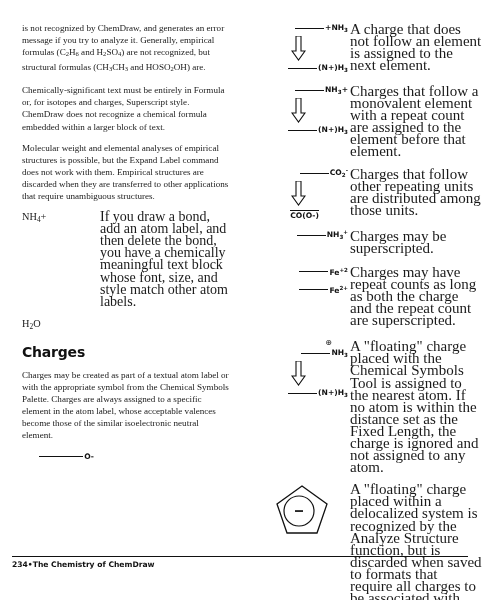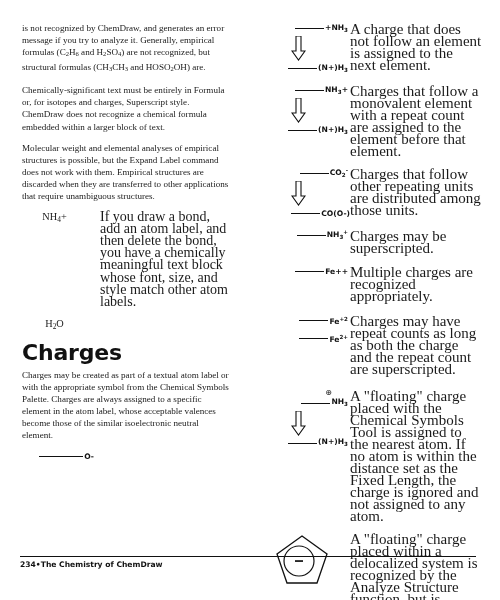--- a/index.html
+++ b/index.html
@@ -50,36 +50,36 @@
   
   .deflist { margin: 0; }
   .defrow {
     display: flex;
     align-items: flex-start;
     margin-bottom: 10px;
   }
   .defterm {
     width: 78px;
     flex: 0 0 78px;
-    text-align: center;
+    text-align: left;
     padding-right: 13px;
     box-sizing: border-box;
     font-size: 10.3px;
     line-height: 12.1px;
   }
   .defdesc {
     flex: 1 1 auto;
     font-size: 14px;
     line-height: 12.1px;
   }
 
   .h2 {
     font-family: "DejaVu Sans", "Liberation Sans", sans-serif;
     font-weight: bold;
-    font-size: 22px;
+    font-size: 14px;
     line-height: 19px;
     margin: 6px 0 7px 0;
     letter-spacing: -0.2px;
     color: #111;
   }
 
   
   .structrow {
     display: flex;
     align-items: flex-start;
@@ -171,21 +171,21 @@
   }
   .bond-o .line {
     width: 44px;
     height: 0;
     border-top: 1.2px solid #111;
   }
 
   
   .footer {
     position: absolute;
-    left: 20px;
+    left: 12px;
     top: 556px;
     width: 456px;
   }
   .footrule {
     width: 100%;
     height: 0;
     border-top: 1.1px solid #111;
     margin-bottom: 3px;
   }
   .footcontent {
@@ -297,47 +297,38 @@
         <div class="structart">
           <div class="bondlabel">
             <span class="bondline"></span>
             <span class="atomlabel">CO<sub>2</sub><sup>-</sup></span>
           </div>
           <div class="arrowwrap">
             <svg class="blockarrow" viewBox="0 0 15 25">
               <path d="M5 0 L10 0 L10 15 L14 15 L7.5 24 L1 15 L5 15 Z" fill="#ffffff" stroke="#111111" stroke-width="1.1" stroke-linejoin="miter"></path>
             </svg>
           </div>
-          <div class="bondlabel" style="padding-right:0;">
+          <div class="bondlabel" style="padding-right:0;flex-direction:column;">
             <span class="bondline"></span>
             <span class="atomlabel">CO(O-)</span>
           </div>
         </div>
         <div class="structtext">Charges that follow other repeating units are distributed among those units.</div>
       </div>
 
       <div class="structrow" style="margin-bottom:11px;">
         <div class="structart">
           <div class="bondlabel">
             <span class="bondline"></span>
             <span class="atomlabel">NH<sub>3</sub><sup>+</sup></span>
           </div>
         </div>
         <div class="structtext">Charges may be superscripted.</div>
       </div>
 
-      <div class="structrow" style="margin-bottom:12px;">
-        <div class="structart">
-          <div class="bondlabel">
-            <span class="bondline"></span>
-            <span class="atomlabel">Fe++</span>
-          </div>
-        </div>
-        <div class="structtext">Multiple charges are recognized appropriately.</div>
-      </div>
 
       <div class="structrow" style="margin-bottom:13px;">
         <div class="structart">
           <div class="bondlabel" style="margin-bottom:5px;">
             <span class="bondline"></span>
             <span class="atomlabel">Fe<sup>+2</sup></span>
           </div>
           <div class="bondlabel">
             <span class="bondline"></span>
             <span class="atomlabel">Fe<sup>2+</sup></span>

